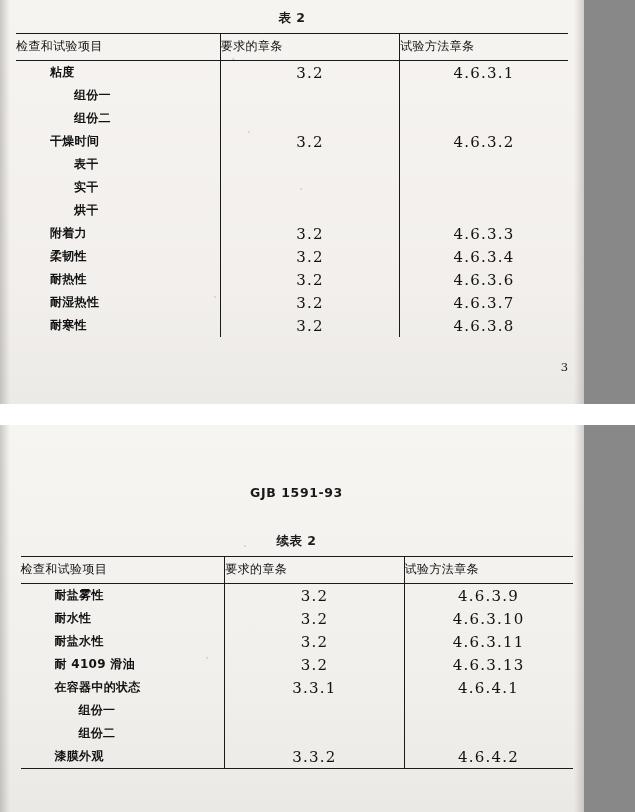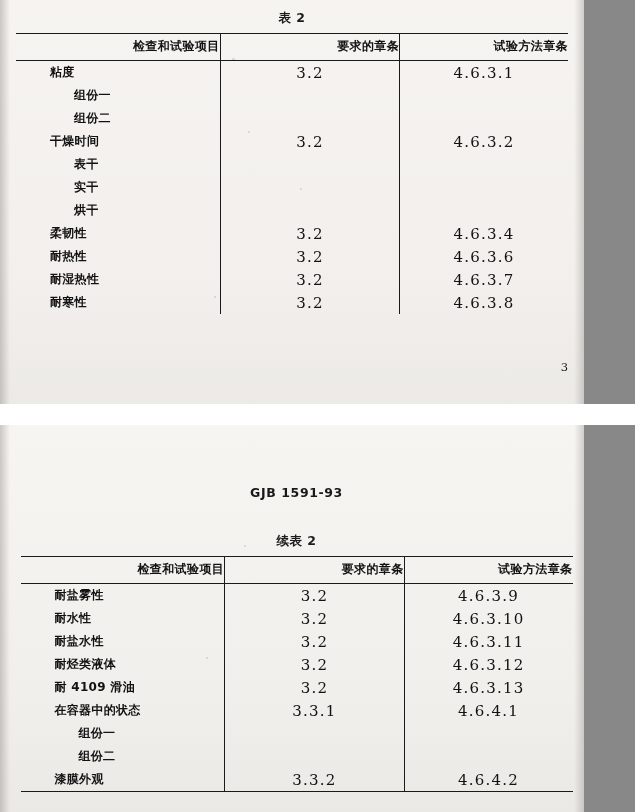--- a/index.html
+++ b/index.html
@@ -62,22 +62,22 @@
     width: 100%;
     border-collapse: collapse;
     table-layout: fixed;
     color: #121212;
   }
   table.data col.c1 { width: 37%; }
   table.data col.c2 { width: 32.5%; }
   table.data col.c3 { width: 30.5%; }
   table.data th {
     font-size: 12px;
-    font-weight: bold;
-    text-align: right;
+    font-weight: normal;
+    text-align: left;
     padding: 4px 0 5px 0;
     letter-spacing: 0.4px;
   }
   table.data td {
     font-size: 12px;
     padding: 2px 0 2px 0;
     height: 19px;
     letter-spacing: 0.3px;
   }
   table.data td.item {
@@ -185,20 +185,25 @@
           <td class="item sub">实干</td>
           <td class="num vline-cell"></td>
           <td class="num vline-cell"></td>
         </tr>
         <tr>
           <td class="item sub">烘干</td>
           <td class="num vline-cell"></td>
           <td class="num vline-cell"></td>
         </tr>
         <tr>
+          <td class="item">附着力</td>
+          <td class="num vline-cell">3.2</td>
+          <td class="num vline-cell">4.6.3.3</td>
+        </tr>
+        <tr>
           <td class="item">柔韧性</td>
           <td class="num vline-cell">3.2</td>
           <td class="num vline-cell">4.6.3.4</td>
         </tr>
         <tr>
           <td class="item">耐热性</td>
           <td class="num vline-cell">3.2</td>
           <td class="num vline-cell">4.6.3.6</td>
         </tr>
         <tr>
@@ -255,25 +260,20 @@
           <td class="item">耐水性</td>
           <td class="num vline-cell">3.2</td>
           <td class="num vline-cell">4.6.3.10</td>
         </tr>
         <tr>
           <td class="item">耐盐水性</td>
           <td class="num vline-cell">3.2</td>
           <td class="num vline-cell">4.6.3.11</td>
         </tr>
         <tr>
-          <td class="item">耐烃类液体</td>
-          <td class="num vline-cell">3.2</td>
-          <td class="num vline-cell">4.6.3.12</td>
-        </tr>
-        <tr>
           <td class="item">耐 4109 滑油</td>
           <td class="num vline-cell">3.2</td>
           <td class="num vline-cell">4.6.3.13</td>
         </tr>
         <tr>
           <td class="item">在容器中的状态</td>
           <td class="num vline-cell">3.3.1</td>
           <td class="num vline-cell">4.6.4.1</td>
         </tr>
         <tr>

